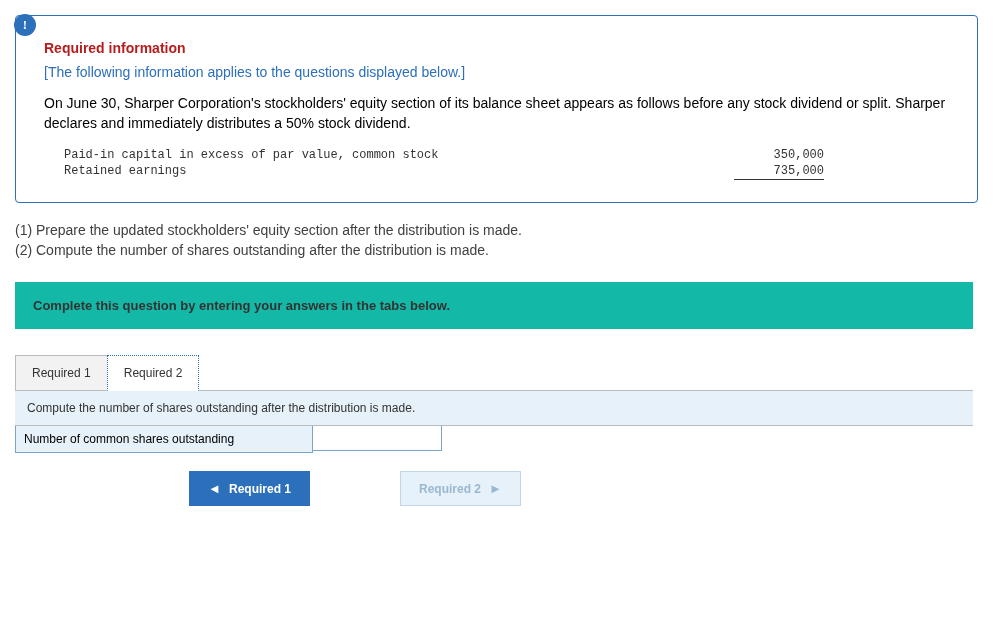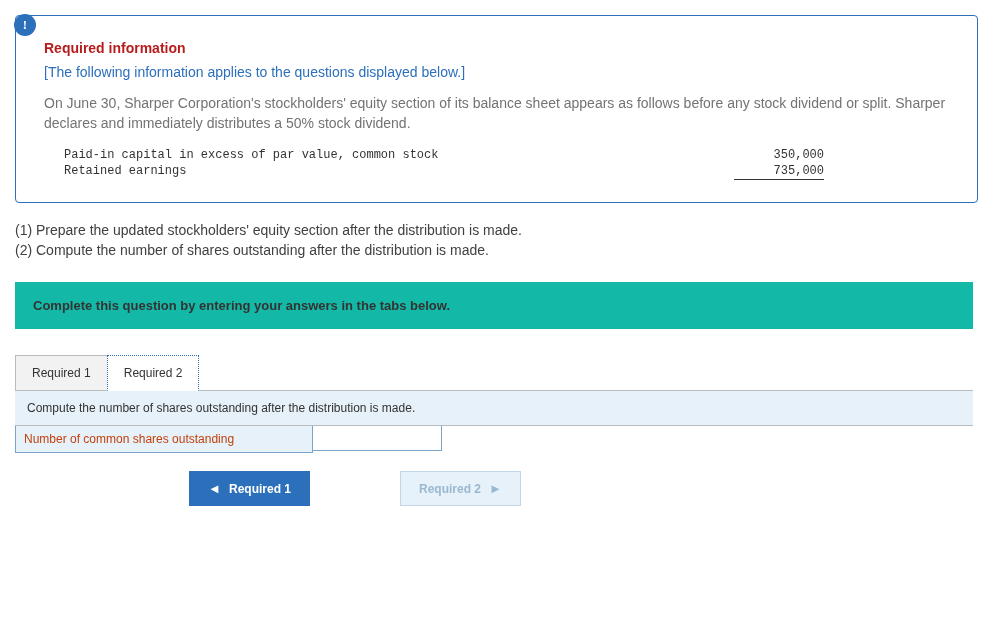--- a/index.html
+++ b/index.html
@@ -1,38 +1,38 @@
 <!DOCTYPE html>
 <html><head>
 <meta charset="utf-8">
 <style>
   body{margin:0;padding:10px 15px;font-family:Helvetica,Arial,sans-serif;font-size:14px;color:#333;background:#fff}
   .info-box{border:1px solid #2c6fbb;border-radius:4px;padding:18px 28px 22px;margin:5px 0 18px;position:relative}
   .badge{position:absolute;top:-2px;left:-2px;width:22px;height:22px;border-radius:50%;background:#2c6fbb;color:#fff;font-weight:bold;font-size:13px;text-align:center;line-height:22px;font-family:Georgia,serif}
   .req-title{color:#b91c1c;font-weight:bold;margin:6px 0}
   .italic-note{color:#2c6fbb;margin:8px 0 14px}
-  .body-text{color:#737373;line-height:1.4;margin:8px 0 14px}
+  .body-text{color:#000000;line-height:1.4;margin:8px 0 14px}
   .mono{font-family:"Courier New",monospace;font-size:12px;color:#333;margin:0 0 0 20px}
   .mono-table{display:table;width:760px}
   .mrow{display:table-row}
   .mcell{display:table-cell;padding:1px 0;white-space:pre}
   .amt{text-align:right}
   .bt{border-top:1px solid #333}
   .bb{border-bottom:1px solid #333}
   .bbd{border-bottom:3px double #333}
   .qtext{color:#404040;line-height:1.4;margin:12px 0 22px}
   .instr-bar{background:#14b8a6;padding:16px 18px;font-family:Verdana,Geneva,sans-serif;font-size:13px;font-weight:bold;margin-bottom:26px;width:958px;box-sizing:border-box}
   .tabs{display:flex}
   .tab{border:1px solid #bbb;padding:10px 16px;font-family:Verdana,Geneva,sans-serif;font-size:12px;background:#fff;cursor:pointer}
   .tab.inactive{background:#f2f2f2;border-right:none}
   .tab.active{border:1px dotted #2c6fbb;border-bottom:1px solid #fff;position:relative;z-index:2}
   .panel{border-top:1px solid #bbb;margin-top:-1px;width:958px;box-sizing:border-box}
   .panel-head{background:#e6f1f9;padding:10px 12px;font-family:Verdana,Geneva,sans-serif;font-size:12px;border-bottom:1px solid #bbb}
   .ans-row{display:flex;align-items:stretch}
-  .ans-label{background:#e6f1f9;border:1px solid #7aa5c9;border-top:none;color:#c2410c;font-family:Verdana,Geneva,sans-serif;font-size:12px;padding:6px 8px;width:280px}
+  .ans-label{background:#e6f1f9;border:1px solid #7aa5c9;border-top:none;color:#000000;font-family:Verdana,Geneva,sans-serif;font-size:12px;padding:6px 8px;width:280px}
   .ans-input{border:1px solid #7aa5c9;border-left:none;border-top:none;width:120px;padding:2px 4px;font-size:12px;height:20px}
   .nav-btns{display:flex;gap:90px;justify-content:center;margin:18px 0 0;width:680px}
   .btn{display:flex;align-items:center;gap:8px;padding:9px 18px;font-family:Verdana,Geneva,sans-serif;font-size:12px;font-weight:bold;border:1px solid #2c6fbb;cursor:pointer}
   .btn.prev{background:#2c6fbb;color:#fff}
   .btn.next{background:#e6f1f9;color:#9bb8d1;border-color:#c3d6e7}
   .chev{font-size:13px}
 </style>
 </head>
 <body>
 

